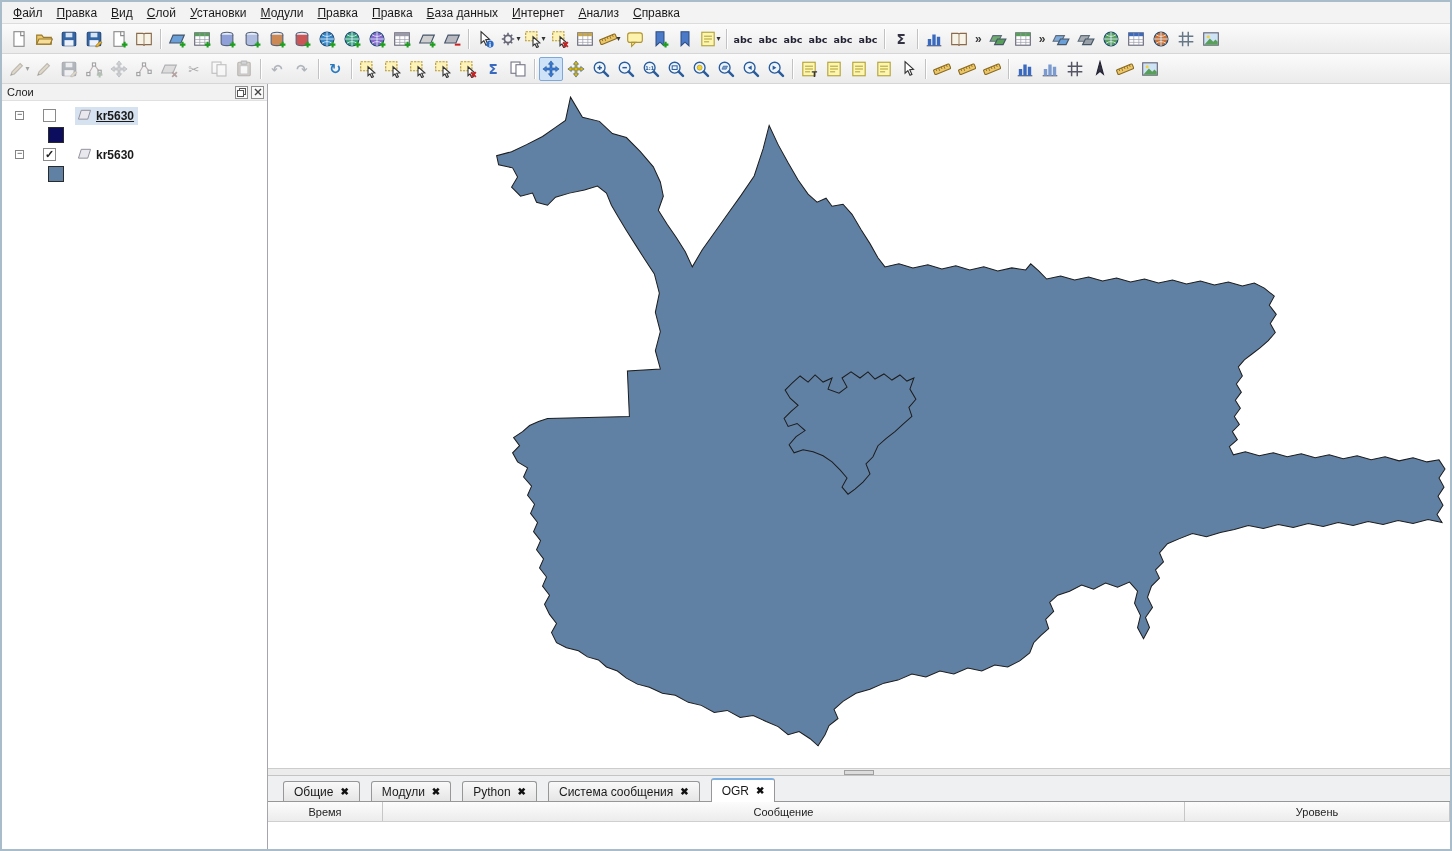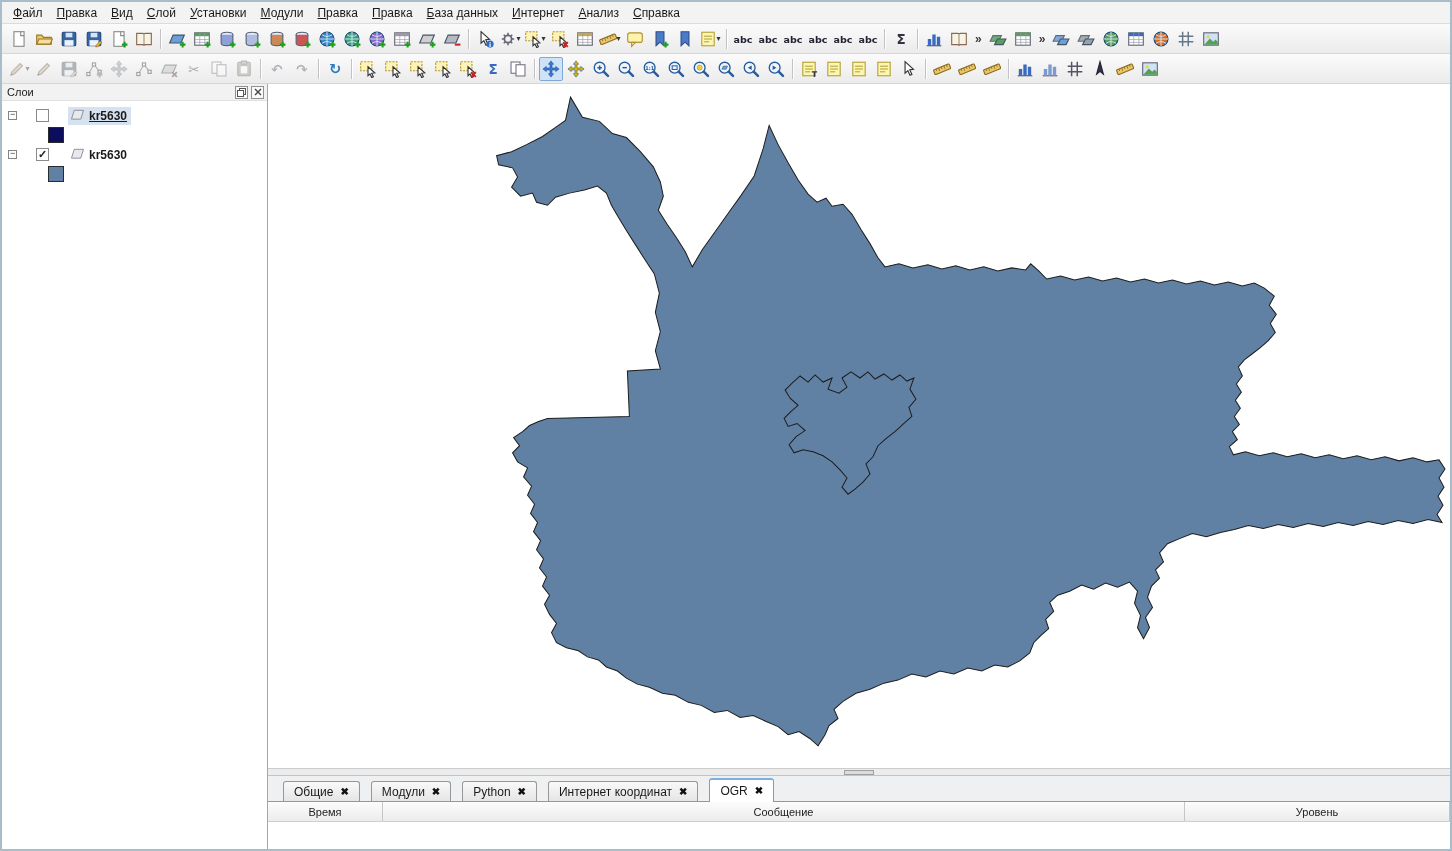--- a/index.html
+++ b/index.html
@@ -34,21 +34,21 @@
 
   
   .content { flex:1; display:flex; min-height:0; }
 
   
   .dock { width:266px; flex:0 0 266px; background:#ffffff; border-right:1px solid #a6a6a8; display:flex; flex-direction:column; }
   .dock-head { height:17px; flex:0 0 17px; display:flex; align-items:center; justify-content:space-between; padding:0 3px 0 5px; background:#f2f2f2; border-bottom:1px solid #e0e0e0; font-size:11px; }
   .dock-btns { display:flex; gap:3px; }
   .dock-btn { width:13px; height:13px; border:1px solid #8f8f8f; background:#fafafa; display:inline-flex; align-items:center; justify-content:center; }
   .tree { padding-top:6px; }
-  .tree-row { height:17px; display:flex; align-items:center; gap:19px; padding-left:6px; }
+  .tree-row { height:17px; display:flex; align-items:center; gap:19px; padding-left:13px; }
   .expander { width:9px; height:9px; flex:0 0 9px; border:1px solid #848484; background:#fff; position:relative; }
   .expander::before { content:"\2212"; position:absolute; left:1px; top:-3px; font-size:9px; color:#333; }
   .cbx { width:13px; height:13px; flex:0 0 13px; border:1px solid #8a8a8a; background:#fff; position:relative; }
   .cbx.checked::before { content:"\2713"; position:absolute; left:1px; top:-1px; font-size:11px; font-weight:bold; color:#222; }
   .layer-pill { display:flex; align-items:center; gap:4px; padding:1px 4px 1px 2px; }
   .layer-pill.sel { background:#d6e2f0; }
   .layer-label { font-weight:bold; font-size:12px; }
   .layer-label.und { text-decoration:underline; }
   .swatch-row { height:22px; display:flex; align-items:center; padding-left:46px; }
   .swatch { width:16px; height:16px; border:1px solid #2a2a2a; }
@@ -942,21 +942,21 @@
             </span>
             <span class="tab">
               <span>Модули</span>
               <span class="tab-close">✖</span>
             </span>
             <span class="tab">
               <span>Python</span>
               <span class="tab-close">✖</span>
             </span>
             <span class="tab">
-              <span>Интернет координат</span>
+              <span>Система сообщения</span>
               <span class="tab-close">✖</span>
             </span>
             <span class="tab active">
               <span>OGR</span>
               <span class="tab-close">✖</span>
             </span>
           </div>
         <div class="log-header" id="log-header">
             <div class="log-cell c0">Время</div>
             <div class="log-cell c1">Сообщение</div>

